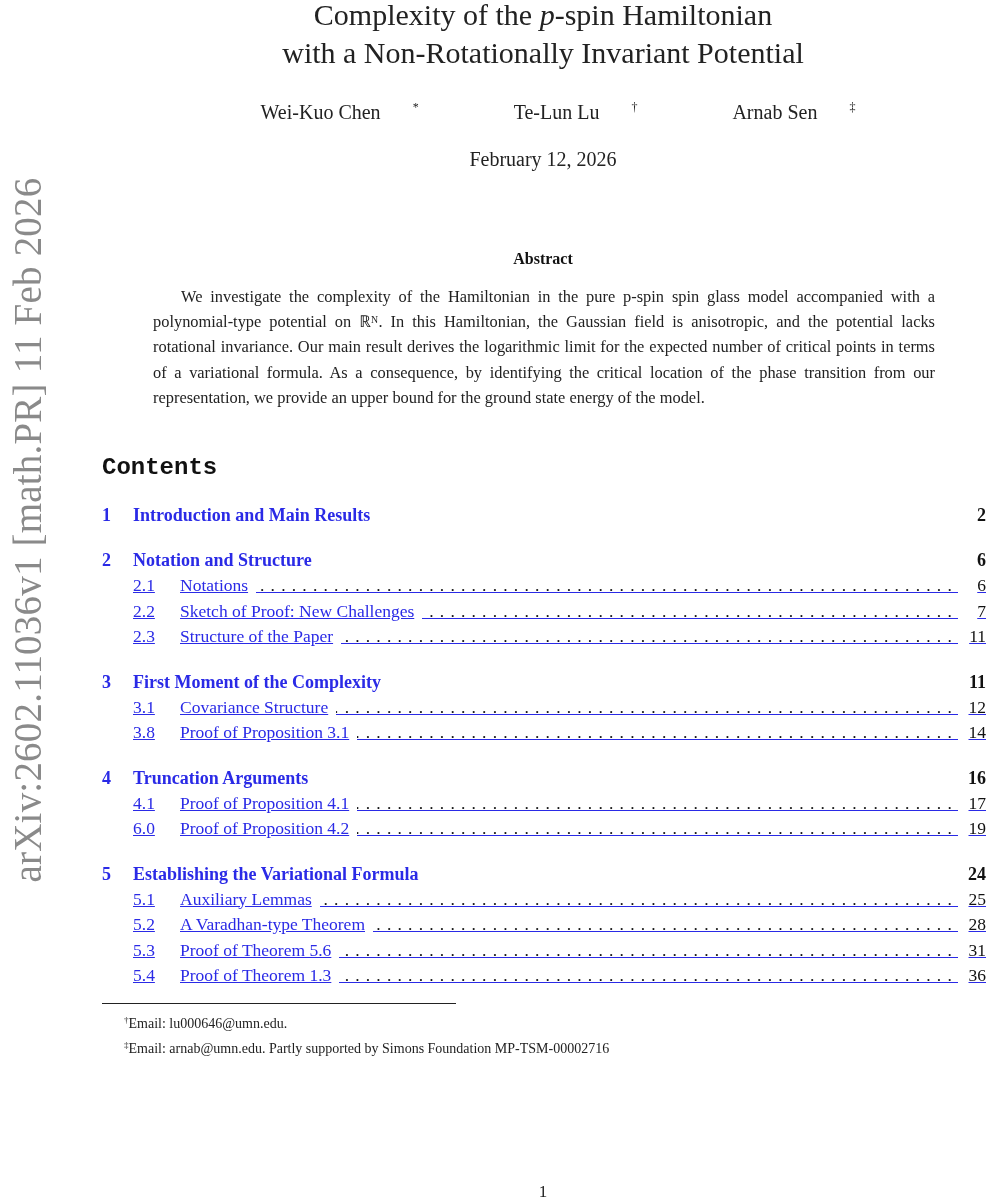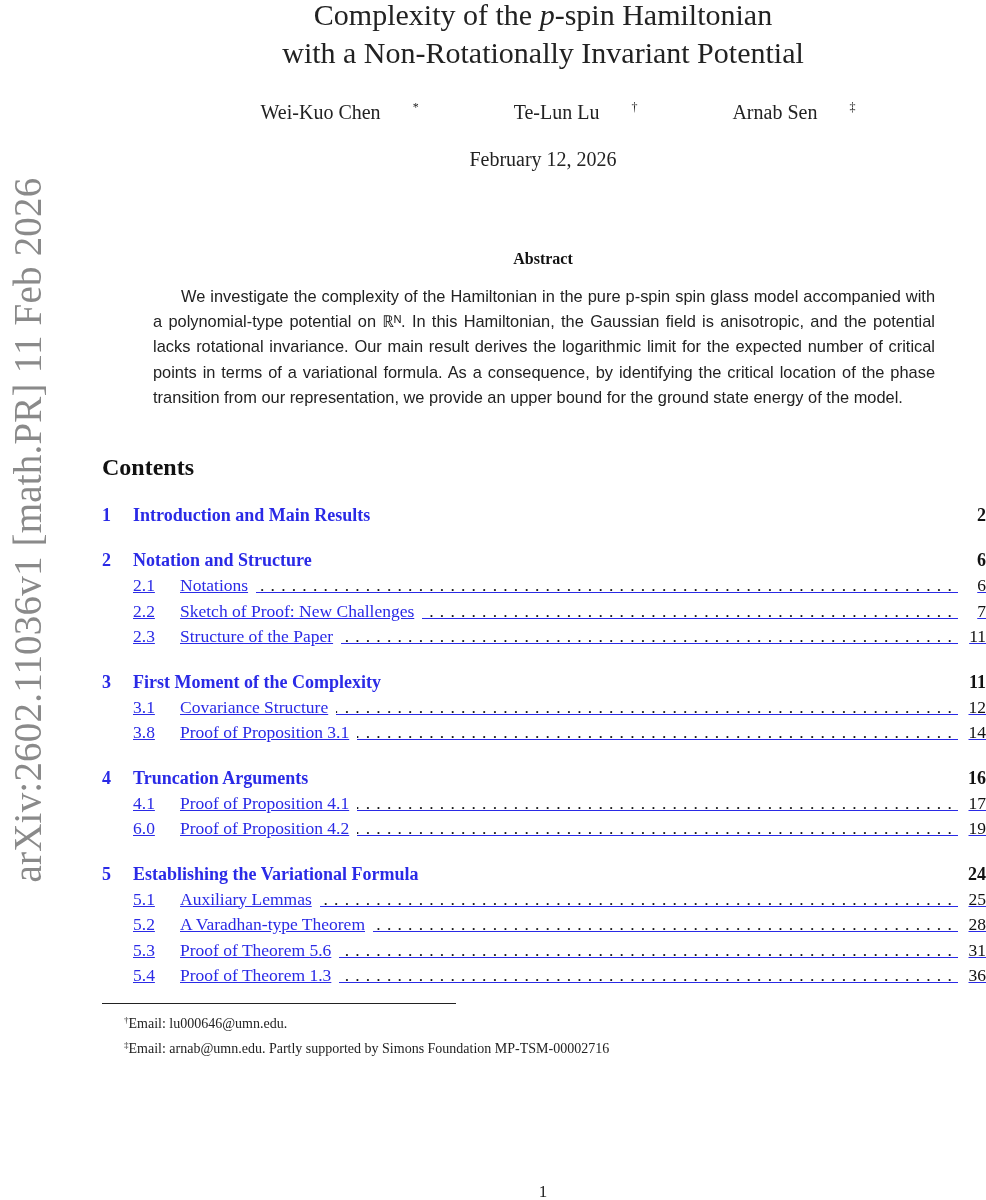--- a/index.html
+++ b/index.html
@@ -14,24 +14,24 @@
   .title i { font-style: italic; }
   .authors { position: absolute; top: 100px; left: 0; width: 1086px; text-align: center;
     font-family: "Liberation Serif", serif; font-size: 20px; color: #222; }
   .authors span { display: inline-block; margin: 0 30px; }
   .authors sup { font-size: 12px; vertical-align: 8px; margin-left: 2px; }
   .date { position: absolute; top: 148px; left: 0; width: 1086px; text-align: center;
     font-family: "Liberation Serif", serif; font-size: 20px; color: #222; }
   .abstract-head { position: absolute; top: 250px; left: 0; width: 1086px; text-align: center;
     font-family: "Liberation Serif", serif; font-weight: bold; font-size: 16px; color: #111; }
   .abstract { position: absolute; top: 284px; left: 153px; width: 782px;
-    font-family: Liberation Sans, sans-serif; font-size: 16.4px; line-height: 25.2px;
+    font-family: Liberation Serif, serif; font-size: 16.4px; line-height: 25.2px;
     text-align: justify; text-indent: 28px; color: #222; }
   .contents-head { position: absolute; top: 454px; left: 102px;
-    font-family: Liberation Serif, serif; font-weight: bold; font-size: 24px; color: #111; }
+    font-family: Liberation Mono, monospace; font-weight: bold; font-size: 24px; color: #111; }
   .toc { position: absolute; top: 505px; left: 102px; width: 884px;
     font-family: "Liberation Serif", serif; color: #2a2ae6; }
   .sec { display: flex; align-items: baseline; height: 25px; font-weight: bold; font-size: 18px; margin-top: 20px; }
   .sec:first-child { margin-top: 0; }
   .sec .num { width: 31px; }
   .sec .page, .sub .page { margin-left: auto; color: #111; text-align: right; }
   .sub { display: flex; align-items: baseline; height: 25.5px; font-size: 17.5px; padding-left: 31px; text-decoration: underline; }
   .sub .num { width: 47px; }
   .sub .lbl { white-space: nowrap; }
   .sub .dots { flex: 1; overflow: hidden; white-space: nowrap; color: #111; margin: 0 8px;

